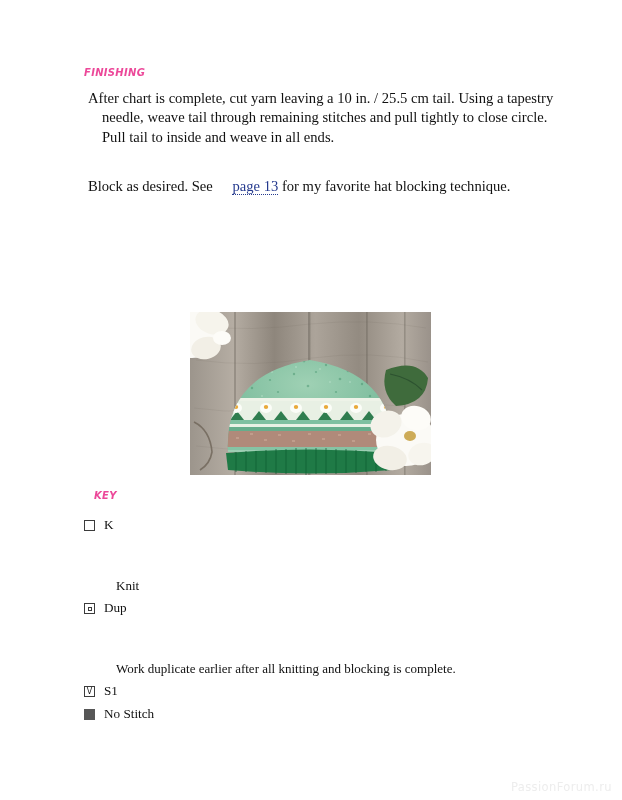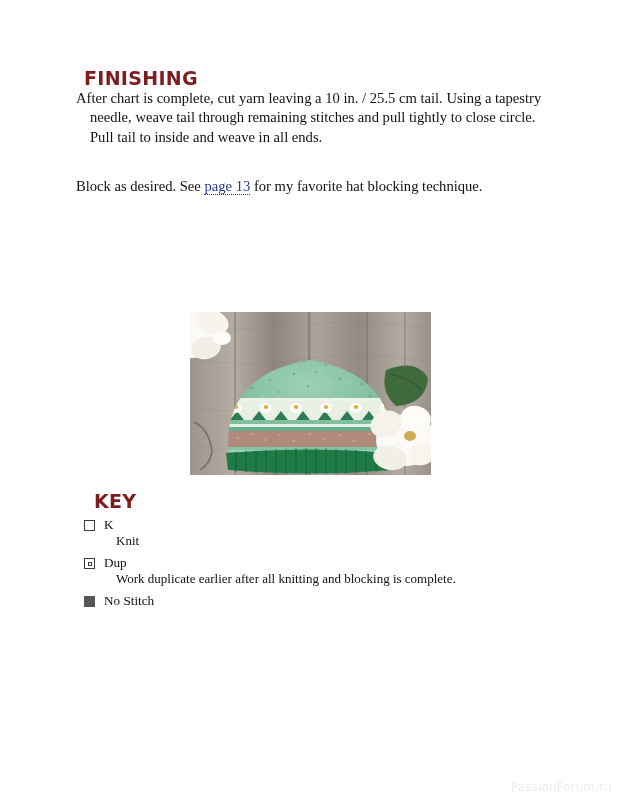--- a/index.html
+++ b/index.html
@@ -19,50 +19,52 @@
     position: absolute;
     inset: 0;
     background: #ffffff;
   }
 
   
   .section-heading {
     position: absolute;
     font-family: "DejaVu Sans", "Liberation Sans", sans-serif;
     font-weight: bold;
-    font-size: 19px;
+    font-size: 10px;
     letter-spacing: 0.3px;
-    color: #7f1d1d;
+    color: #ec4899;
+    font-style: italic;
   }
   #finishing-heading { left: 84px; top: 67px; }
   #key-heading { left: 84px; top: 490px; margin-left: 10px; }
 
   
   .para {
     position: absolute;
-    left: 76px;
+    left: 88px;
     width: 456px;
     font-size: 14.6px;
     line-height: 19.4px;
     text-indent: 0;
     padding-left: 14px;
     color: #111111;
   }
   .para > .first-line-out {
     margin-left: -14px;
   }
   #para-1 { top: 89px; }
   #para-2 { top: 177px; }
   #para-3 { top: 226px; }
 
   .link {
     color: #253a8e;
     border-bottom: 1px dotted #253a8e;
     text-decoration: none;
     cursor: pointer;
+    margin-left: 16px;
   }
 
   
   .photo-wrap {
     position: absolute;
     left: 190px;
     top: 312px;
     width: 241px;
     height: 163px;
     overflow: hidden;
@@ -126,20 +128,21 @@
   .key-title {
     font-size: 13.2px;
     line-height: 16px;
     color: #111111;
   }
   .key-desc {
     font-size: 13px;
     line-height: 15.6px;
     color: #111111;
     padding-left: 12px;
+    margin-top: 45px;
   }
   .key-desc em {
     font-style: italic;
   }
 
   
   .watermark {
     position: absolute;
     right: 10px;
     bottom: 6px;
@@ -373,20 +376,21 @@
       <div class="key-title">Dup</div>
       <div class="key-desc">Work duplicate earlier after all knitting and blocking is complete.</div>
     </div>
 
     <div class="key-entry">
       <span class="key-symbol sym-box sym-glyph">F</span>
     </div>
 
     <div class="key-entry">
       <span class="key-symbol sym-box sym-glyph">V</span>
+      <div class="key-title">S1</div>
     </div>
 
 
     <div class="key-entry">
       <span class="key-symbol sym-filled"></span>
       <div class="key-title">No Stitch</div>
     </div>
 
   </div>
 

